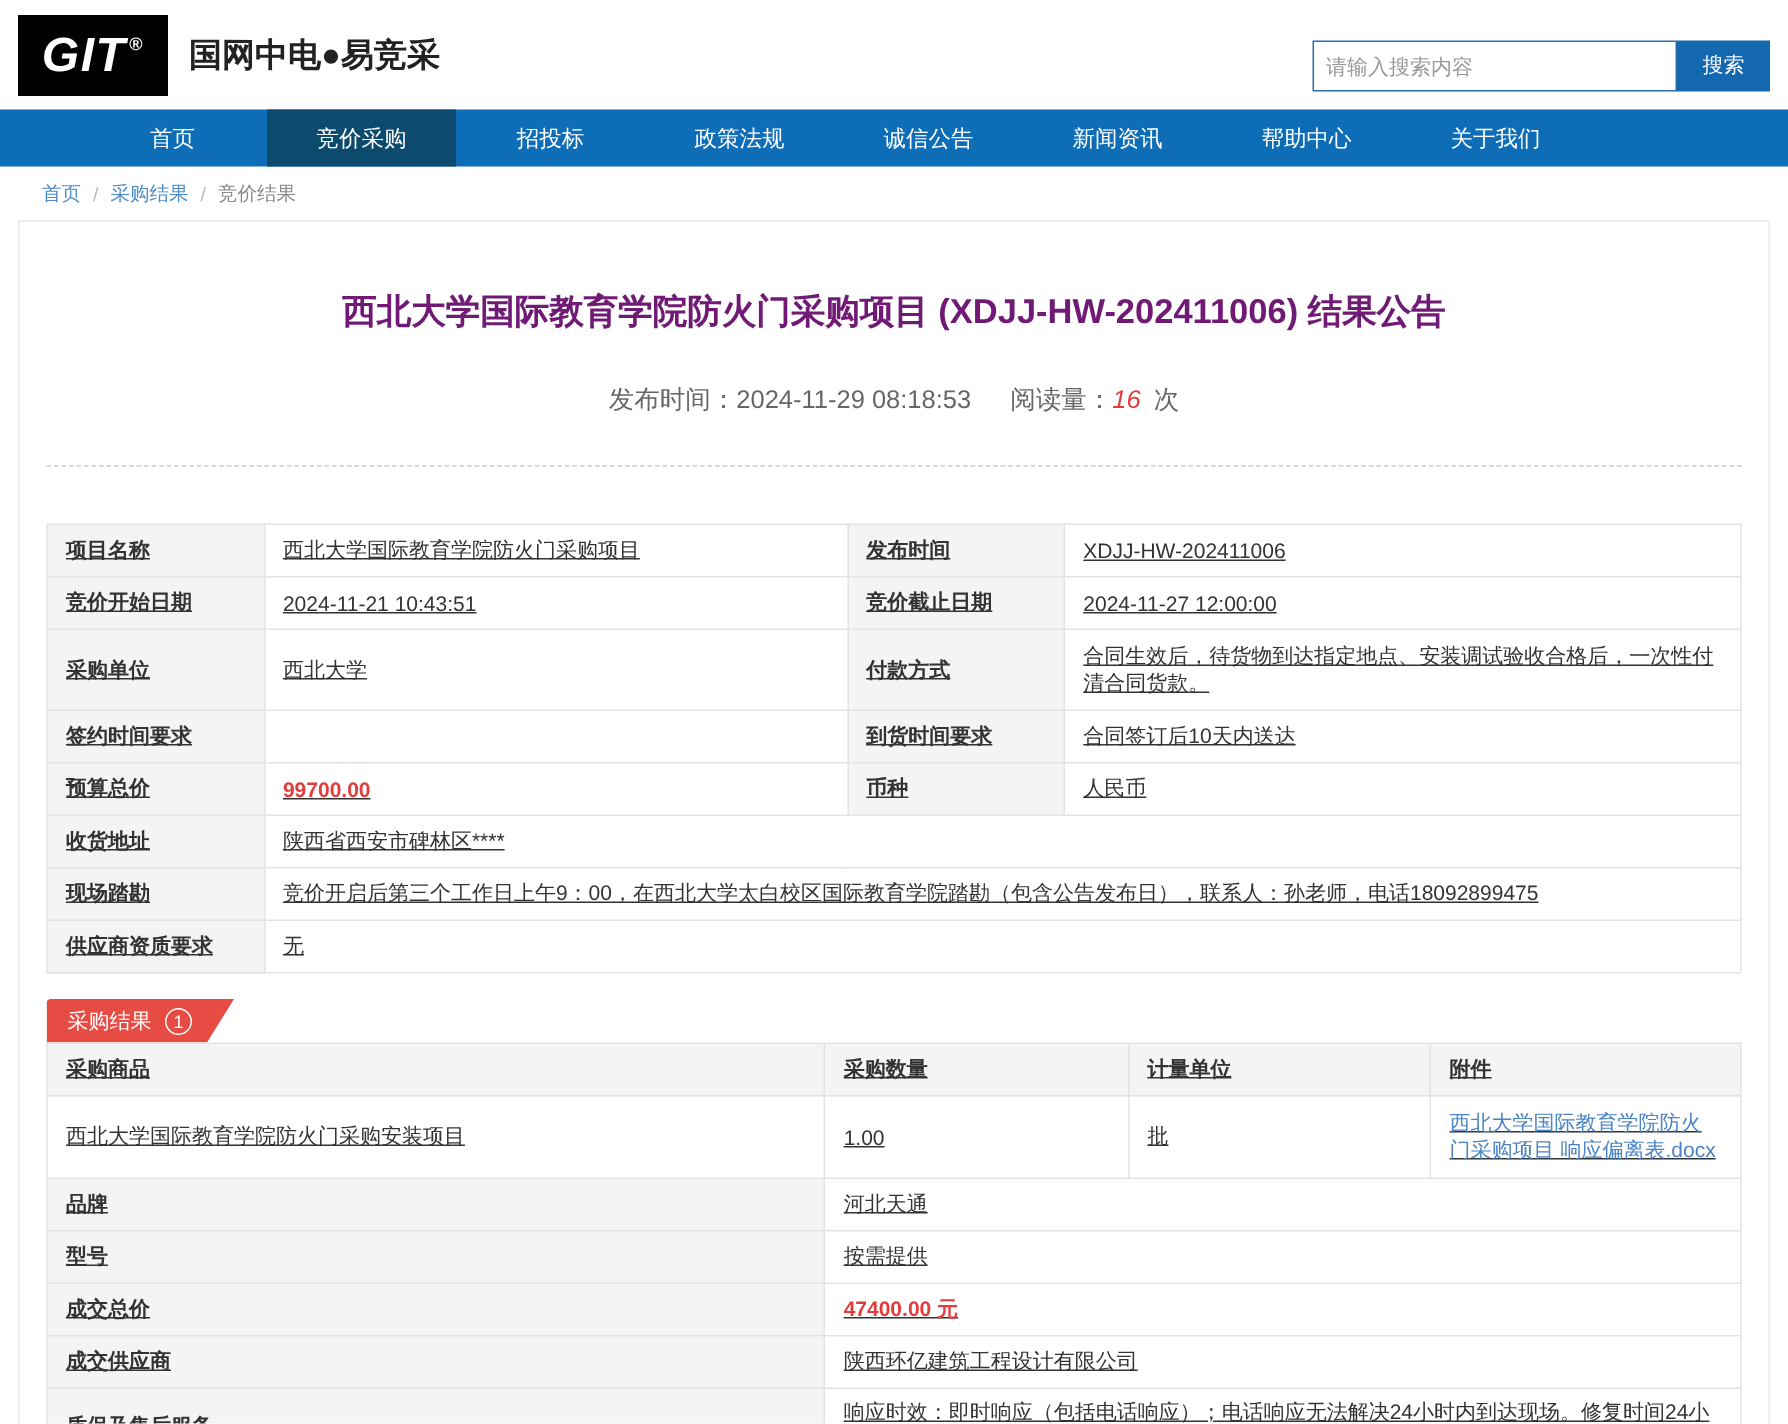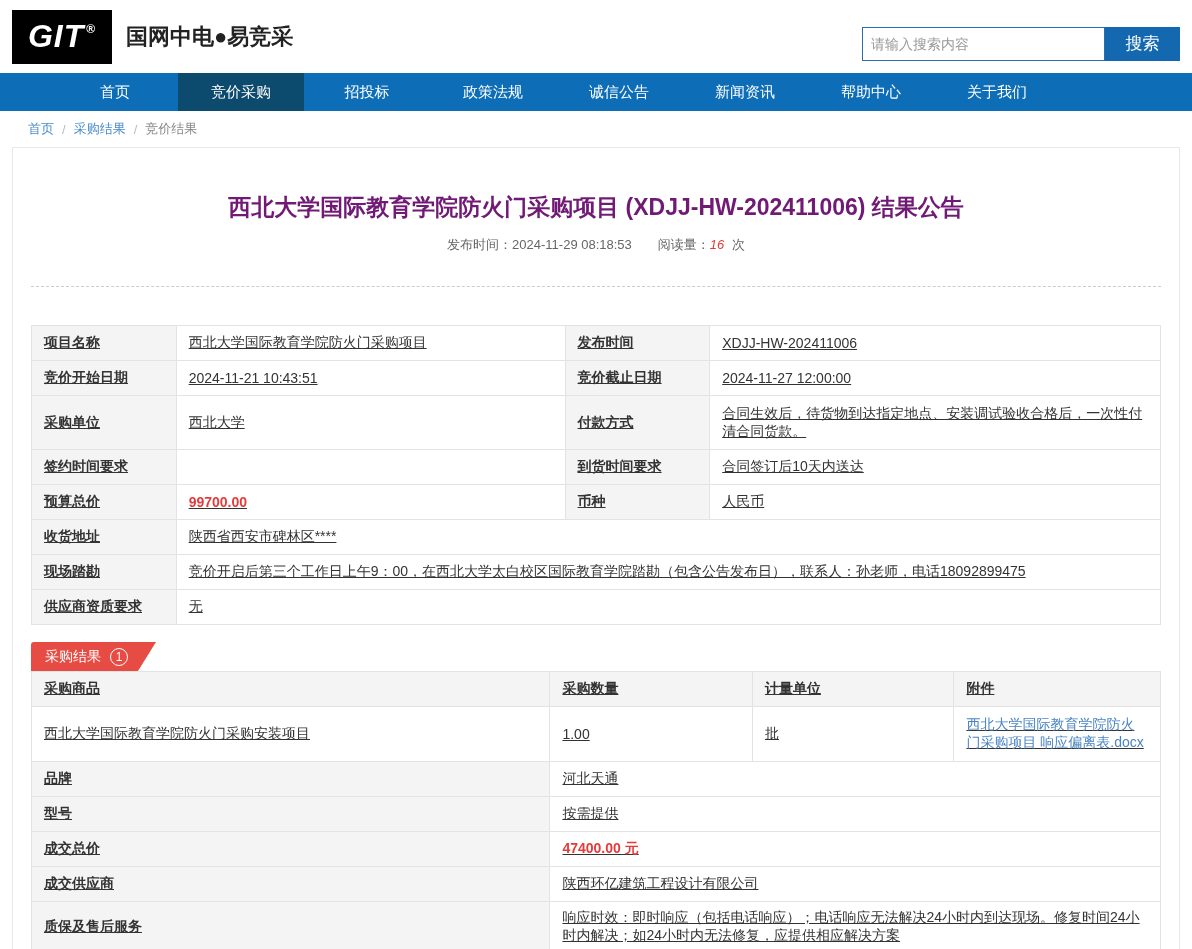--- a/index.html
+++ b/index.html
@@ -10,40 +10,40 @@
   .top-header { height:73px; display:flex; align-items:center; padding:0 12px; background:#fff; }
   .logo-box { width:100px; height:54px; background:#000000; color:#fff; display:flex;
     align-items:center; justify-content:center; font-weight:bold; font-style:italic;
     font-size:32px; letter-spacing:1px; cursor:pointer; }
   .logo-box sup { font-size:12px; font-style:normal; margin-left:2px; transform:translateY(-8px); }
   .brand { font-size:22px; font-weight:bold; color:#222; margin-left:14px; }
   .search-area { margin-left:auto; display:flex; align-items:flex-end;margin-top:14px; }
   .search-input { width:243px; height:34px; border:1px solid #2a6fad; padding:0 8px;
     font-size:14px; color:#333; outline:none; }
   .search-input::placeholder { color:#999; }
-  .search-btn { width:75px; height:34px; background:#1368b0; color:#fff; border:none;
-    font-size:17px; cursor:pointer; }
+  .search-btn { width:62px; height:34px; background:#1368b0; color:#fff; border:none;
+    font-size:14px; cursor:pointer; }
 
   
   .nav { height:38px; background:#0d6db6; display:flex; align-items:stretch; padding-left:52px; }
   .nav-item { width:126px; display:flex; align-items:center; justify-content:center;
     color:#fff; font-size:15px; cursor:pointer; }
   .nav-item.active { background:#0c4a6e; }
 
   
   .breadcrumb { height:36px; display:flex; align-items:center; padding:0 28px; font-size:13px; color:#999; }
   .crumb-link { color:#4b8bc8; text-decoration:none; cursor:pointer; }
   .crumb-sep { margin:0 8px; color:#bbb; }
   .crumb-current { color:#888; }
 
   
   .card { margin:0 12px; border:1px solid #e8e8e8; background:#fff; min-height:880px; padding:0 18px 30px; }
   .article-title { text-align:center; font-size:23px; font-weight:bold; color:#701a75;
     padding-top:46px; line-height:26px; }
-  .article-meta { text-align:center; font-size:13px; color:#666; margin-top:16px; }
+  .article-meta { text-align:center; font-size:17px; color:#666; margin-top:35px; }
   .article-meta .views-count { color:#e43b3b; font-style:italic; margin-right:4px; }
   .meta-gap { display:inline-block; width:26px; }
   .dashed-divider { border-top:1px dashed #ccc; margin-top:32px; }
 
   
   table { width:100%; border-collapse:collapse; font-size:14px; color:#333; }
   .info-table { margin-top:38px; }
   td, th { border:1px solid #e3e3e3; padding:7px 12px; vertical-align:middle; text-align:left; }
   .lbl { background:#f4f4f4; font-weight:bold; width:145px; }
   .lbl-w { width:145px; }

